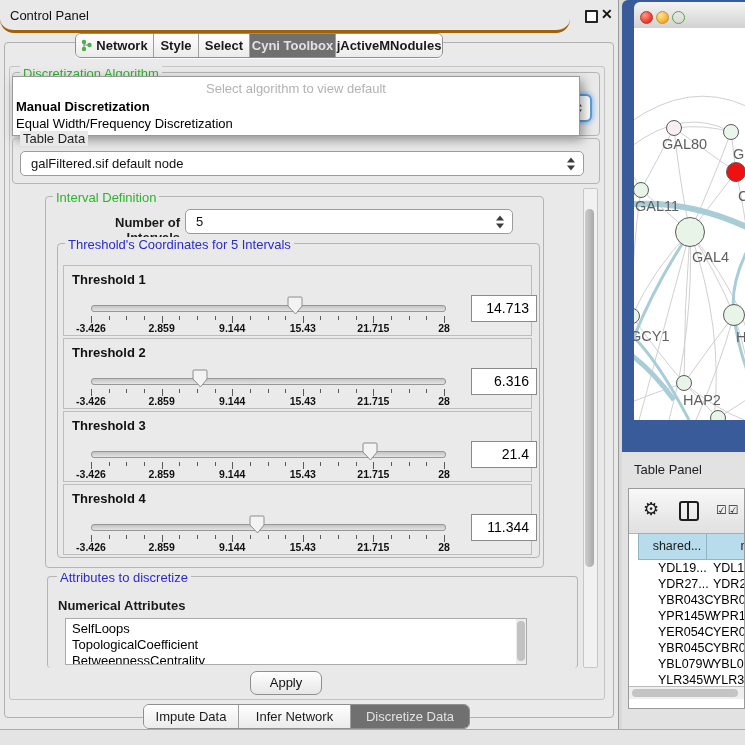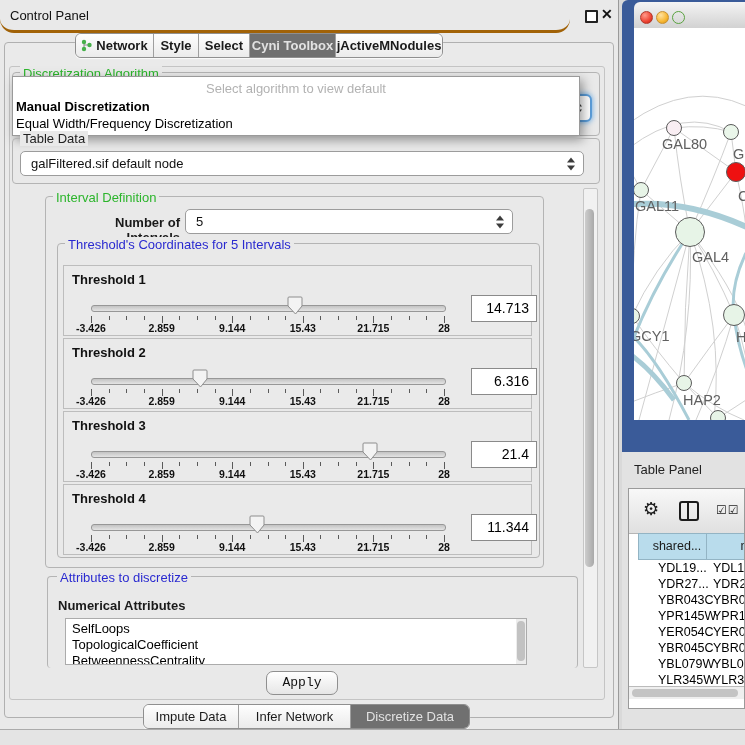--- a/index.html
+++ b/index.html
@@ -56,22 +56,22 @@
   .tick{position:absolute;top:50px;width:1px;height:4px;background:#5a5a5a;}
   .tick.major{height:7px;}
   .scale-label{position:absolute;top:56px;font-size:10.5px;font-weight:bold;color:#111;transform:translateX(-50%);white-space:nowrap;}
   .thumb{position:absolute;top:30px;width:16px;height:19px;}
   
   #attr-list{left:65px;top:618px;width:462px;height:47px;background:#fff;border:1px solid #ababab;overflow:hidden;
              margin:0;padding:2px 0 0 6px;list-style:none;font-size:13px;line-height:16px;color:#000;box-sizing:border-box;}
   #attr-scroll{left:516px;top:619px;width:10px;height:45px;background:#ededed;}
   #attr-thumb{position:absolute;left:1px;top:2px;width:8px;height:40px;border-radius:4px;background:#c2c2c2;}
   
-  #apply-btn{left:266px;top:671px;width:70px;height:22px;border:1px solid #8f8f8f;border-radius:7px;
-             background:linear-gradient(#ffffff,#e6e6e6);font-size:13px;text-align:center;line-height:21px;color:#111;font-family:Liberation Mono, monospace;}
+  #apply-btn{left:250px;top:671px;width:70px;height:22px;border:1px solid #8f8f8f;border-radius:7px;
+             background:linear-gradient(#ffffff,#e6e6e6);font-size:13px;text-align:center;line-height:21px;color:#111;}
   
   #net-frame{left:622px;top:0;width:123px;height:452px;border-top-left-radius:6px;}
   #net-titlebar{left:634px;top:2px;width:111px;height:26px;background:linear-gradient(#f4f4f4,#d2d2d2);
                 border-top-left-radius:6px;border-bottom:1px solid #9f9f9f;}
   .light{position:absolute;top:9px;width:11px;height:11px;border-radius:50%;}
   #net-canvas{left:634px;top:28px;width:111px;height:392px;background:#fff;overflow:hidden;}
   .node{position:absolute;border:1px solid #5a5a5a;border-radius:50%;box-sizing:border-box;}
   .node-label{position:absolute;font-size:14.5px;color:#606060;white-space:nowrap;}
   
   #table-panel-bg{left:622px;top:452px;width:123px;height:277px;background:#e2e2e2;}

